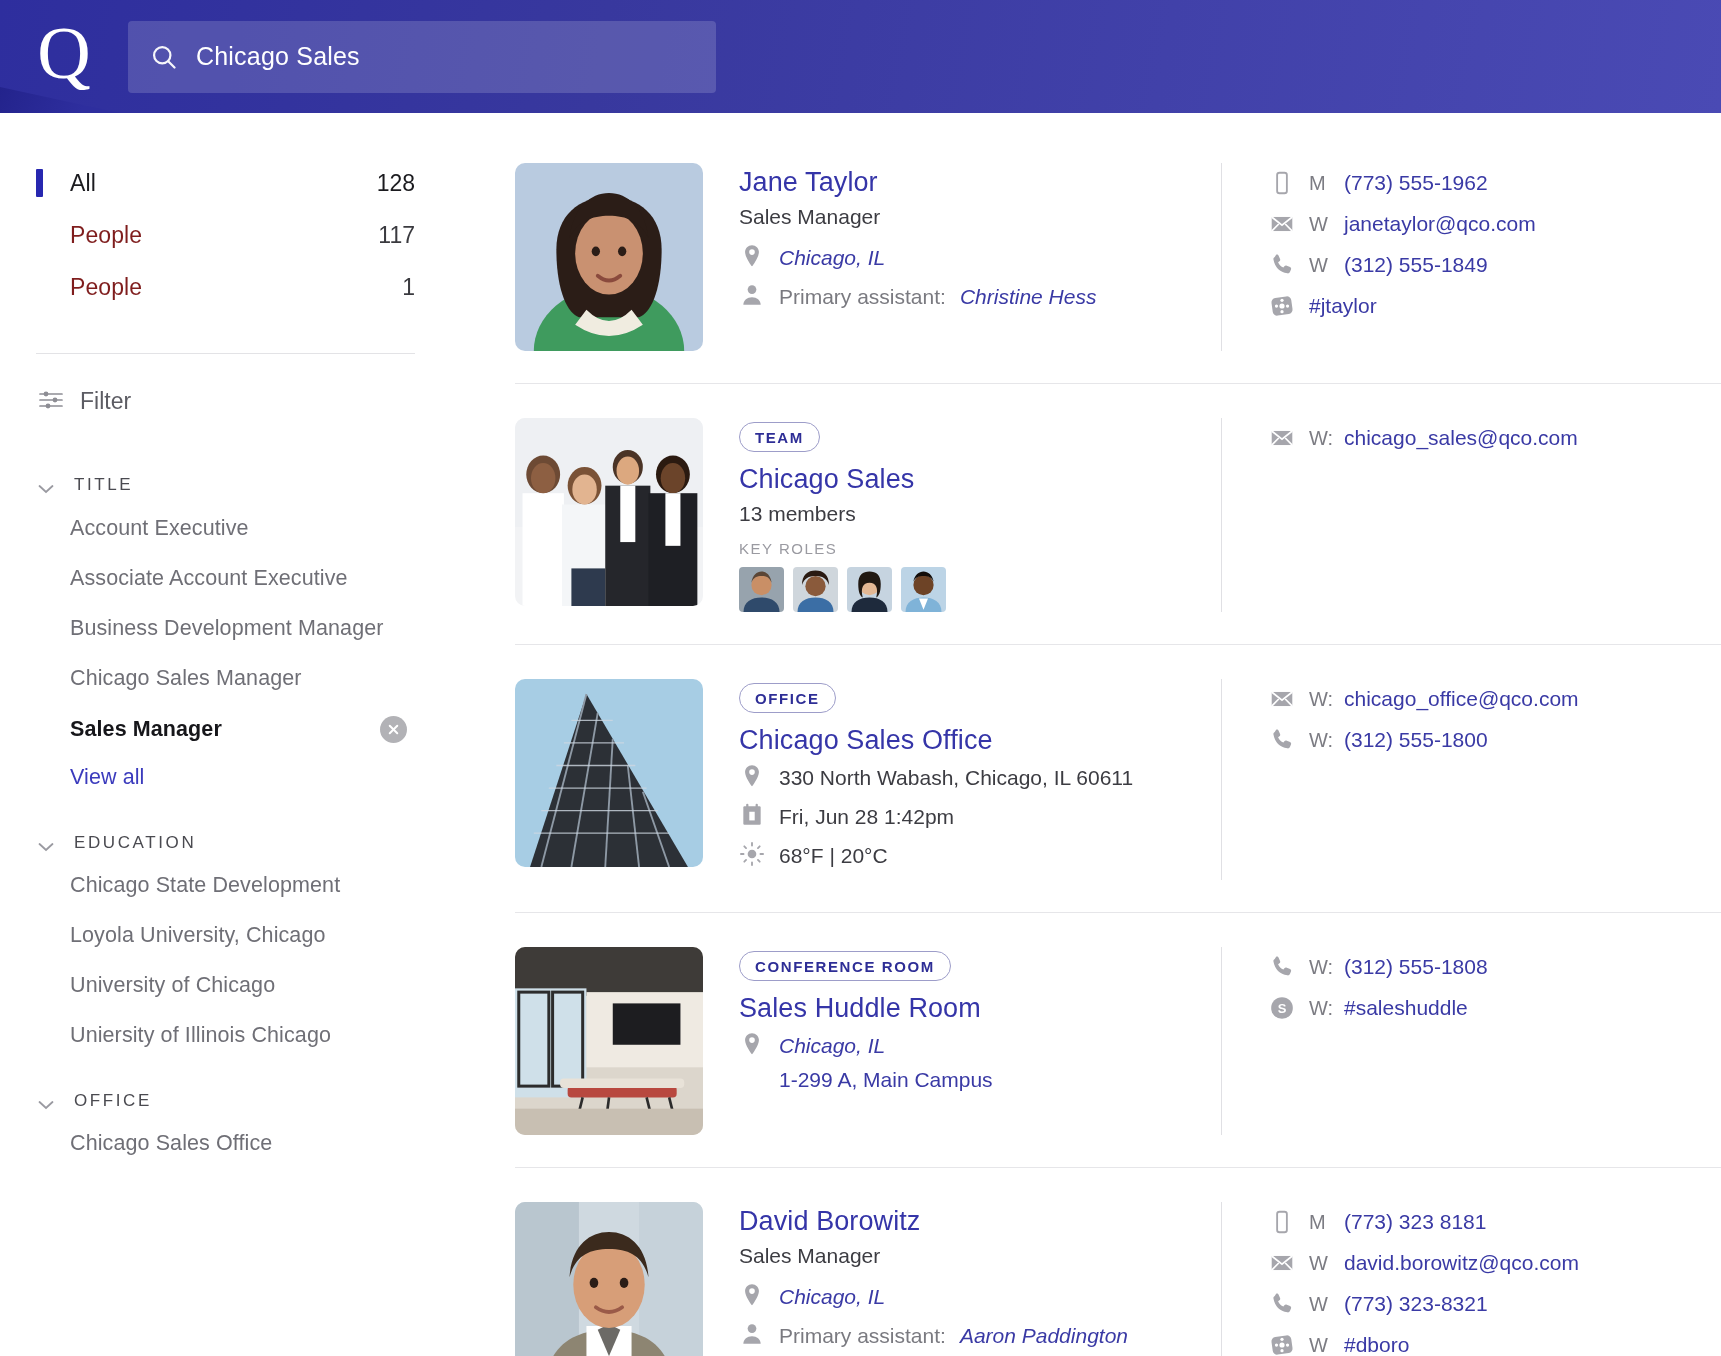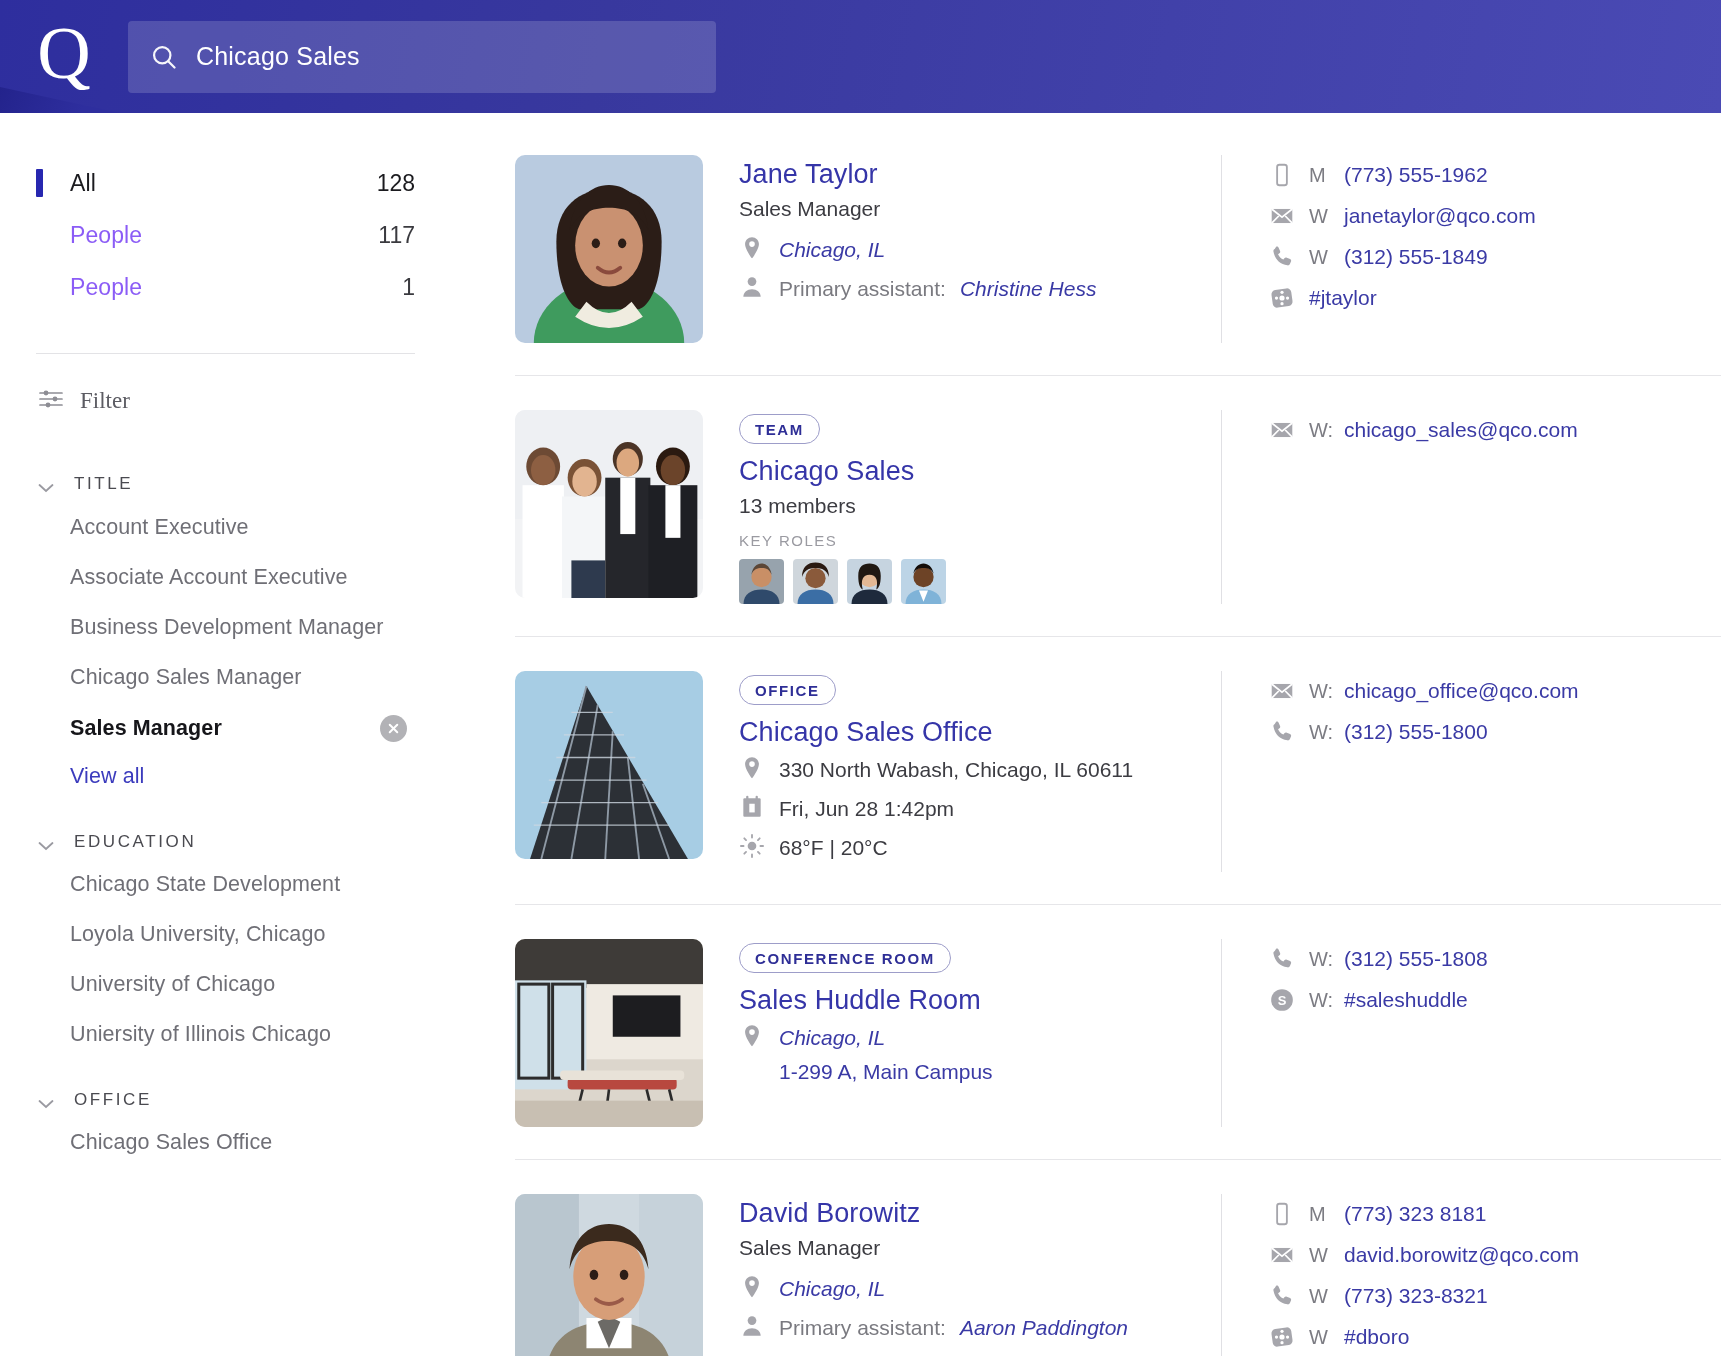--- a/index.html
+++ b/index.html
@@ -71,33 +71,33 @@
     position: relative;
     padding-left: 34px;
     cursor: pointer;
   }
   .scope-row .bar {
     position: absolute; left: 0; top: 50%; transform: translateY(-50%);
     width: 7px; height: 28px; background: #2727b0; border-radius: 1px;
     display: none;
   }
   .scope-row.active .bar { display: block; }
-  .scope-label { font-size: 23px; color: #8b5cf6; letter-spacing: .1px; }
+  .scope-label { font-size: 23px; color: #7f1d1d; letter-spacing: .1px; }
   .scope-row.active .scope-label { color: #1b1b1f; }
   .scope-count { font-size: 23px; color: #3a3a3f; }
   .scope-row.active .scope-count { color: #1b1b1f; }
 
   .divider { height: 1px; background: #e3e3e6; margin: 14px 0 0 0; }
 
   .filter-row {
     display: flex; align-items: center; gap: 16px;
     padding: 34px 0 30px 2px;
     cursor: pointer;
   }
-  .filter-row .flabel { font-size: 23px; color: #5c5c63; font-family: Liberation Serif, serif; }
+  .filter-row .flabel { font-size: 23px; color: #5c5c63; }
 
   .facet { margin-top: 22px; }
   .facet-head {
     display: flex; align-items: center; gap: 20px;
     padding: 8px 0 8px 2px;
     cursor: pointer;
   }
   .facet-title {
     font-size: 17px; letter-spacing: 2.6px; font-weight: 400;
     color: #4a4a50;
@@ -116,21 +116,21 @@
   .facet-item.link { color: #3b3bbd; padding-top: 10px; }
   .clear-chip {
     width: 27px; height: 27px; border-radius: 50%;
     background: #b2b2b6;
     display: flex; align-items: center; justify-content: center;
     flex: 0 0 auto;
     margin-right: 8px;
   }
 
   
-  .results { flex: 1 1 auto; padding: 0 0 0 60px; position: relative; }
+  .results { flex: 1 1 auto; padding: 8px 0 0 60px; position: relative; }
   .result {
     display: flex;
     padding: 34px 0 32px 0;
     border-bottom: 1px solid #e6e6e9;
     position: relative;
   }
   .result:first-child { padding-top: 42px; }
   .result:last-child { border-bottom: none; }
 
   .thumb {

